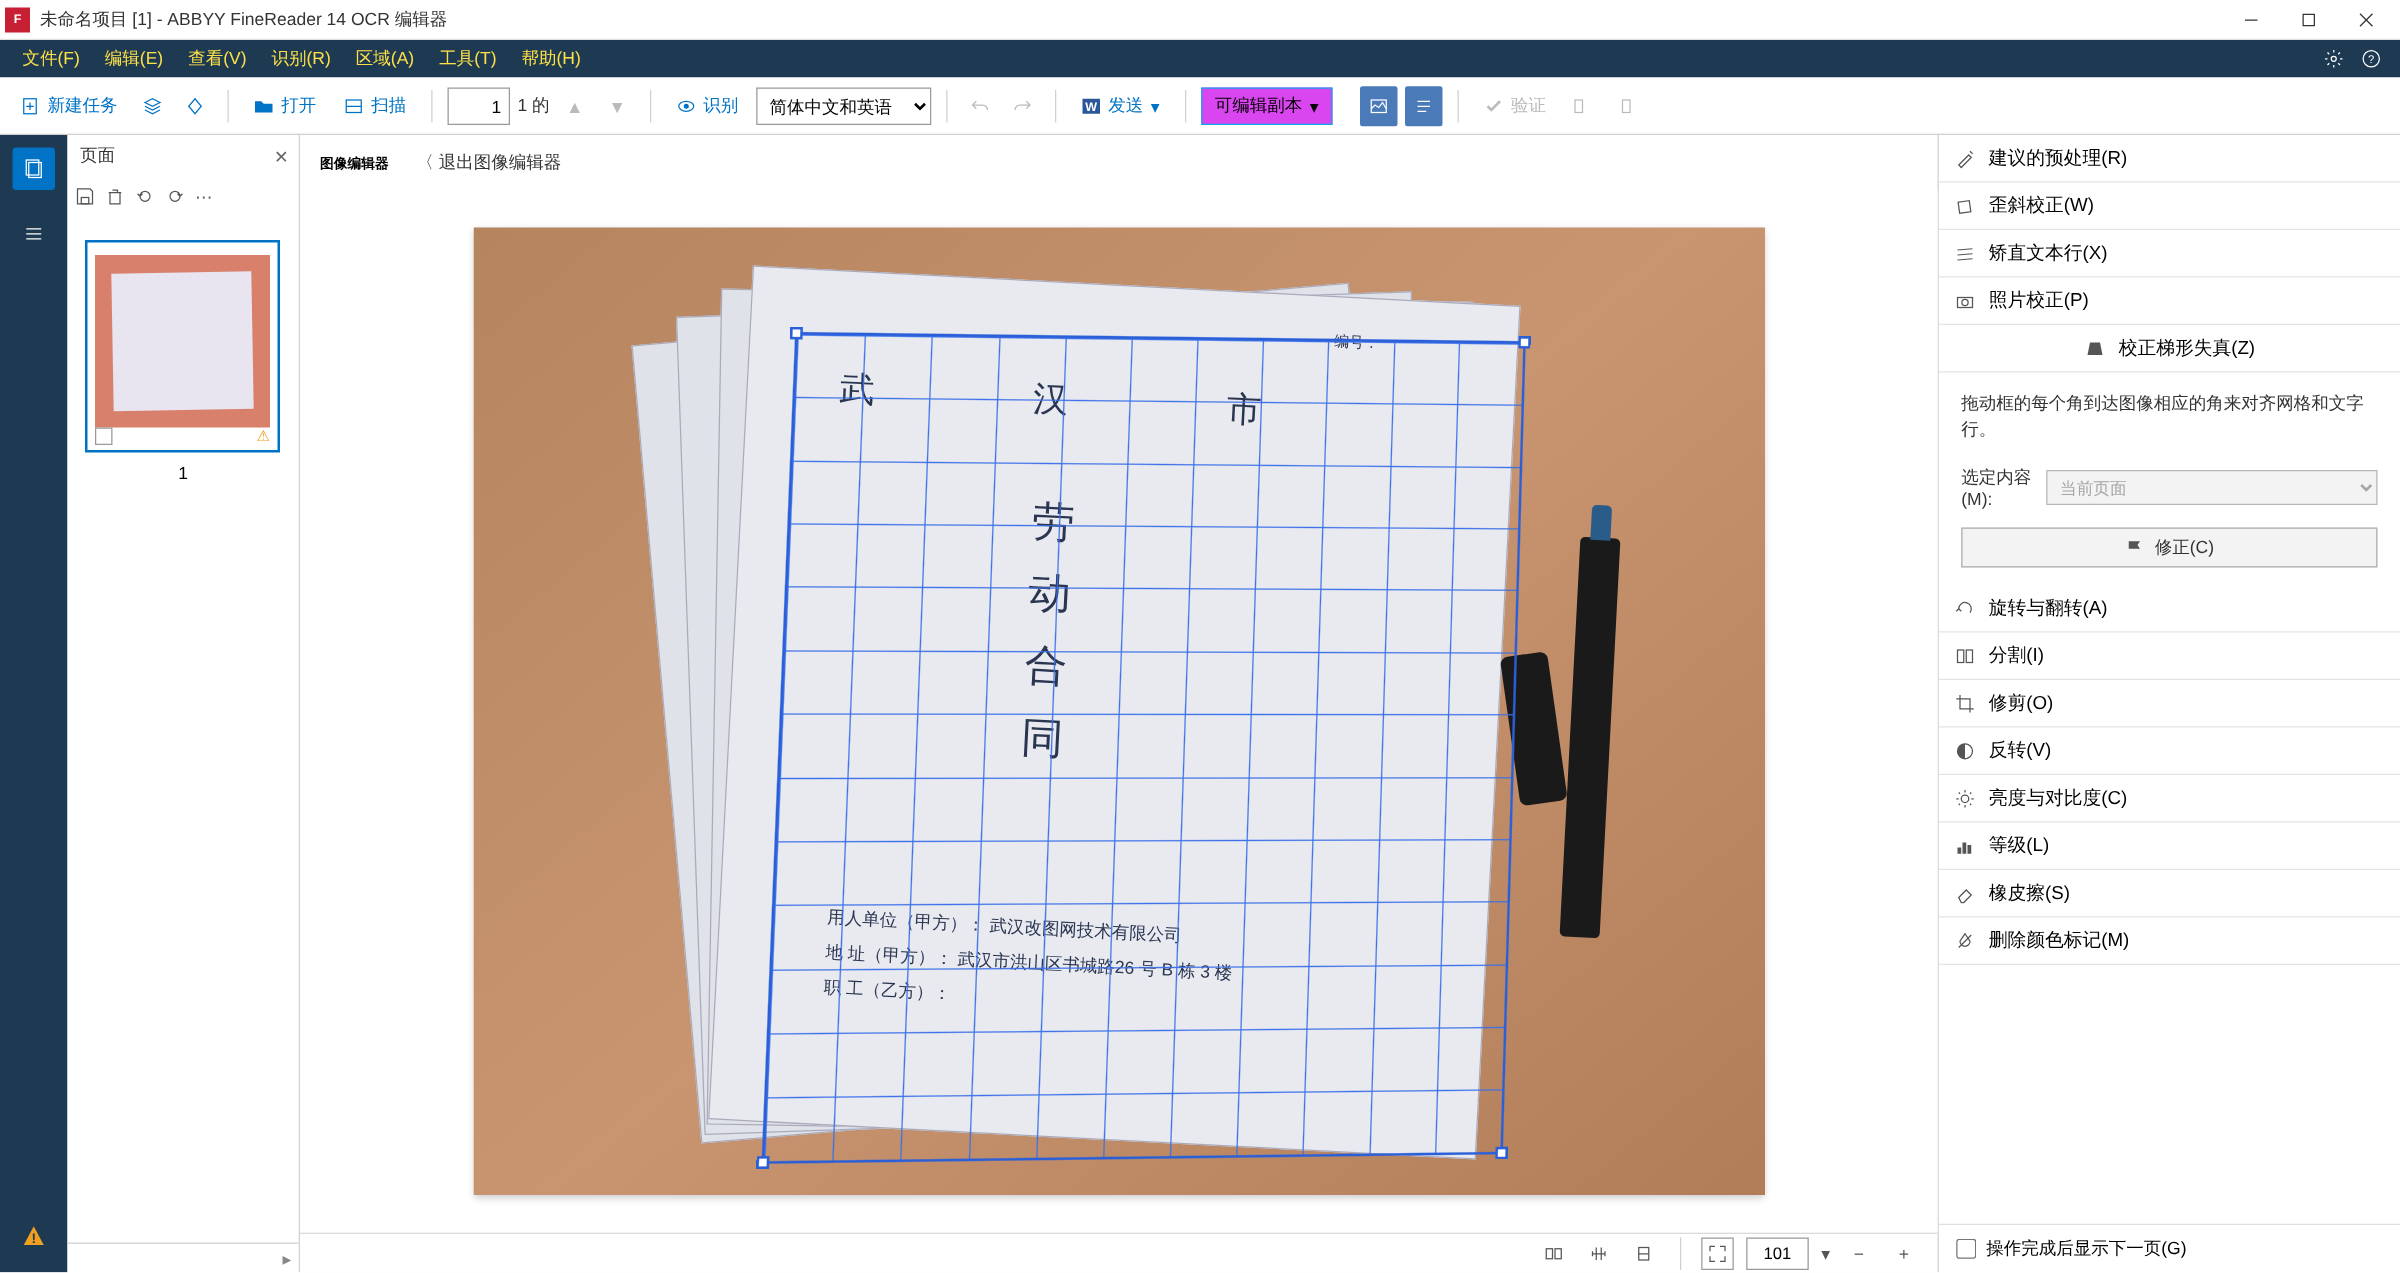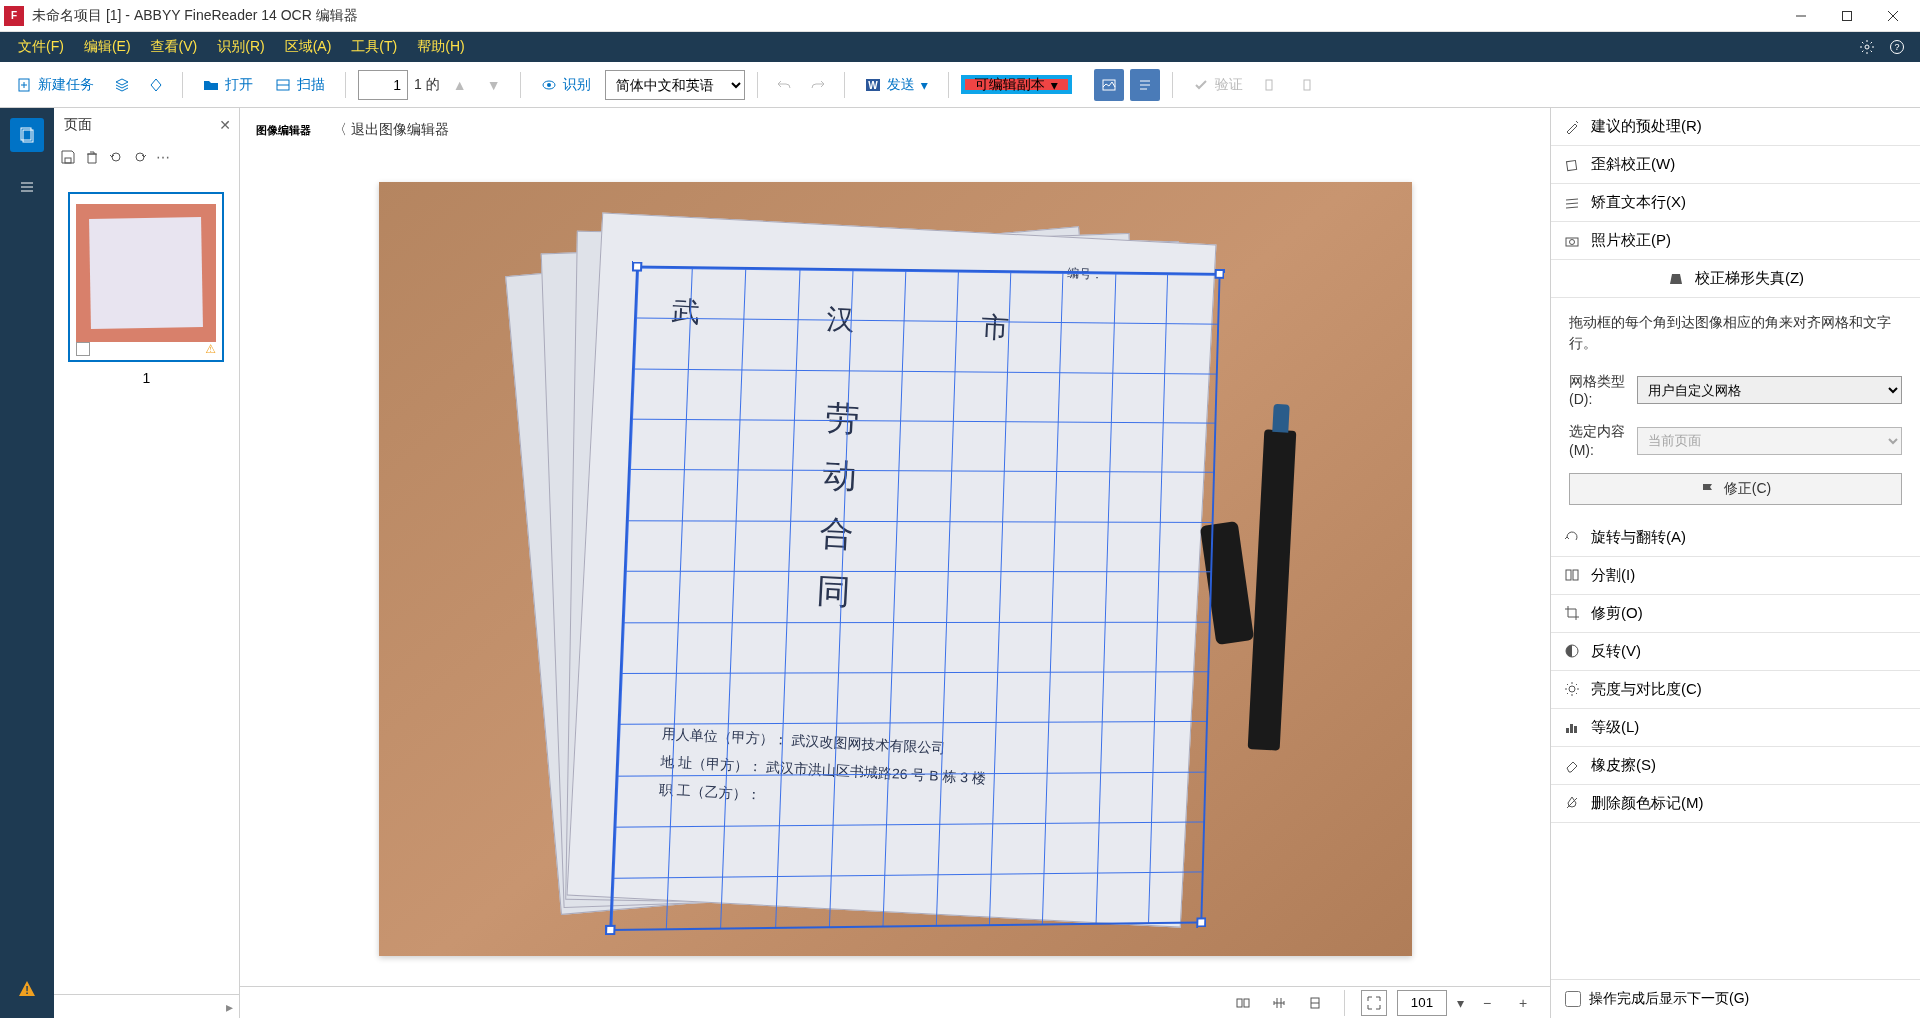--- a/index.html
+++ b/index.html
@@ -21,21 +21,21 @@
 
 
 .toolbar { height: 46px; background: #fff; border-bottom: 1px solid #d0d0d0; display: flex; align-items: center; padding: 0 8px; gap: 6px; }
 .tb-btn { height: 32px; padding: 0 8px; display: flex; align-items: center; gap: 6px; cursor: pointer; border-radius: 2px; color: #0073c6; }
 .tb-btn.icon-only { padding: 0 4px; width: 28px; justify-content: center; }
 .tb-sep { width: 1px; height: 26px; background: #d0d0d0; margin: 0 6px; }
 .tb-select { height: 30px; border: 1px solid #999; background: #fff; padding: 0 6px; font-size: 14px; }
 .tb-input { width: 50px; height: 30px; border: 1px solid #999; text-align: right; padding: 0 6px; font-size: 14px; }
 .tb-label { font-size: 14px; color: #333; }
 .tb-btn.disabled { color: #bbb; cursor: default; }
-.tb-box-btn { border: 4px solid #0ea5e9; background: #ef4444; padding: 0 10px; height: 19px; display: flex; align-items: center; gap: 6px; cursor: pointer; }
+.tb-box-btn { border: 1px solid #0ea5e9; background: #d946ef; padding: 0 10px; height: 30px; display: flex; align-items: center; gap: 6px; cursor: pointer; }
 
 
 .main { flex: 1; display: flex; overflow: hidden; }
 
 
 .rail { width: 54px; background: #1e3a52; display: flex; flex-direction: column; align-items: center; padding-top: 10px; gap: 18px; }
 .rail .rail-btn { width: 34px; height: 34px; display: flex; align-items: center; justify-content: center; color: #fff; cursor: pointer; border-radius: 3px; }
 .rail .rail-btn.active { background: #0073c6; }
 .rail .rail-bottom { margin-top: auto; margin-bottom: 12px; color: #f0a020; }
 
@@ -439,24 +439,20 @@
       <span class="rp-icon">
           <svg class="ic" viewBox="0 0 16 16">
             <path d="M4 3h8l2 10H2z" fill="#555"></path>
           </svg>
         </span>
       <span>校正梯形失真(Z)</span>
     </div>
     <div class="rp-expanded-body">
       <div class="hint">拖动框的每个角到达图像相应的角来对齐网格和文字行。</div>
       <div class="row">
-        <label>网格类型(D):</label>
-        <select><option>用户自定义网格</option></select>
-      </div>
-      <div class="row">
         <label>选定内容(M):</label>
         <select disabled="" style="background:#eee"><option>当前页面</option></select>
       </div>
       <div class="fix-btn">
         <span>
             <svg class="ic" viewBox="0 0 16 16">
               <path d="M3 2v12M3 3h9l-2 3 2 3H3" fill="#555"></path>
             </svg>
           </span>
         <span>修正(C)</span>

